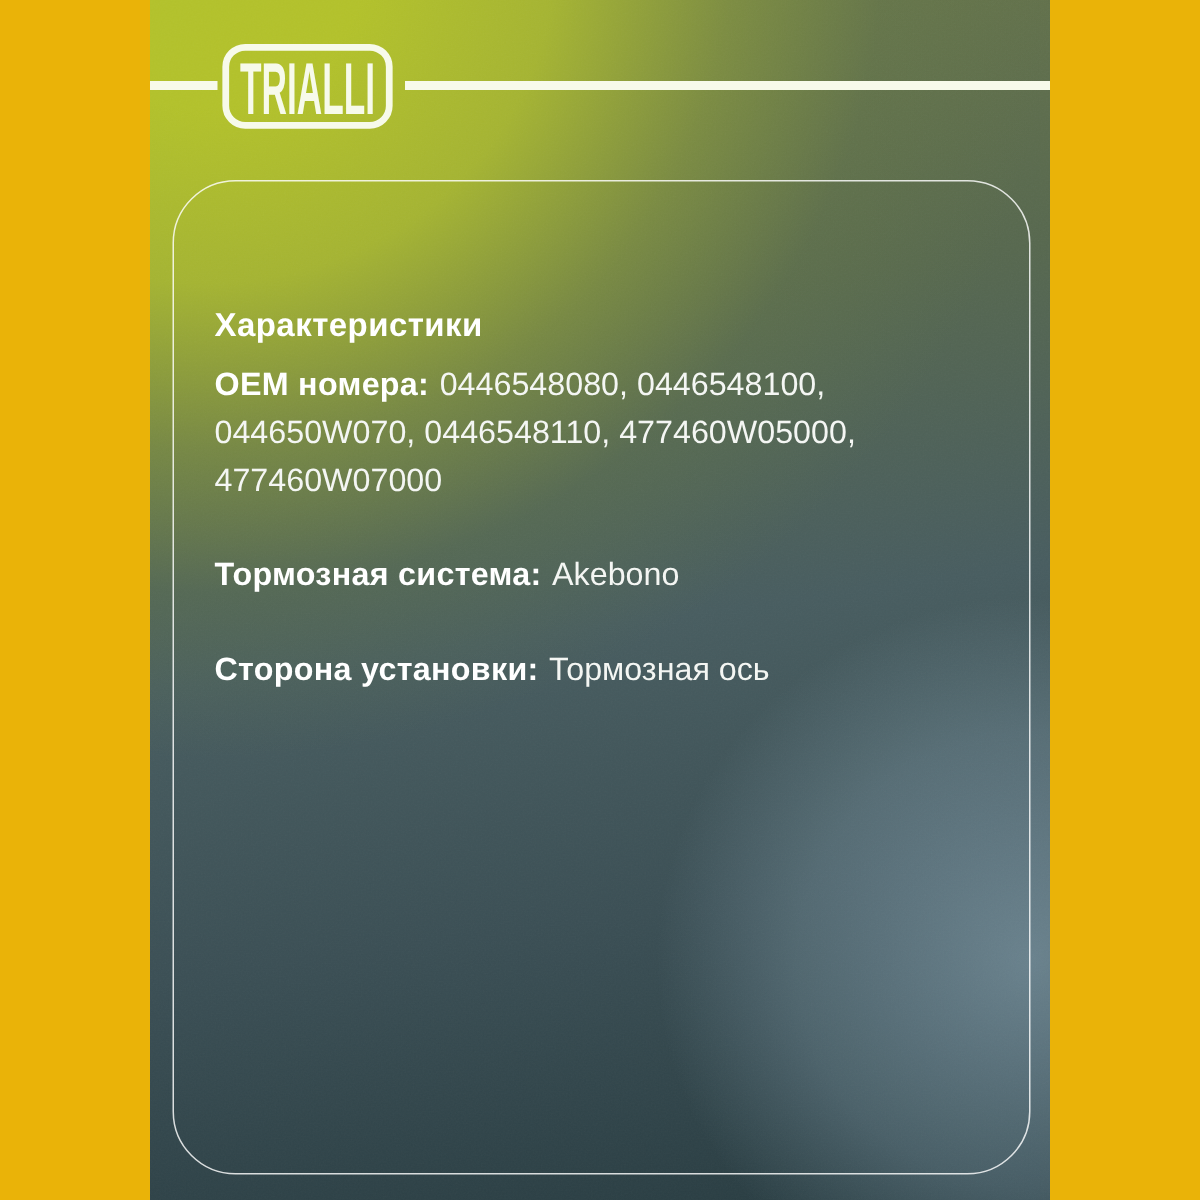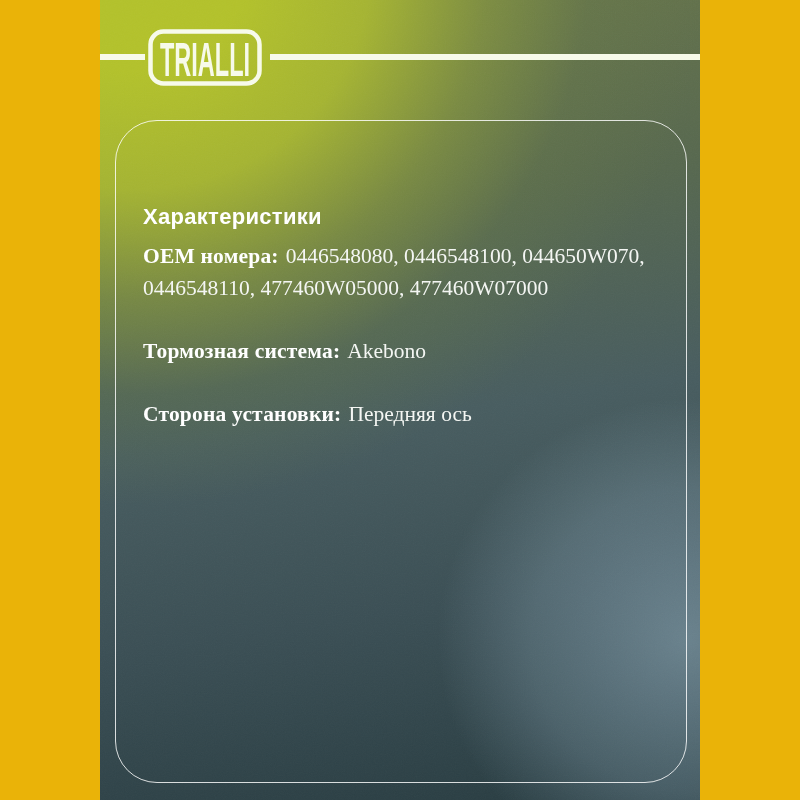--- a/index.html
+++ b/index.html
@@ -69,21 +69,20 @@
     line-height: 36px;
     font-weight: bold;
     letter-spacing: 0.3px;
   }
   .specs { margin-top: 4px; }
   .spec-row {
     margin: 31px 0 0 0;
     font-size: 21.5px;
     line-height: 32px;
     font-weight: normal;
-    font-family: Liberation Serif, serif;
   }
   .spec-row:first-of-type { margin-top: 5px; }
   .spec-label {
     font-weight: bold;
     margin-right: 7px;
     letter-spacing: 0.2px;
   }
   .spec-value {
     font-weight: normal;
     color: #f4f6f3;
@@ -122,21 +121,21 @@
           <p class="spec-row">
             <span class="spec-label">OEM номера:</span><span class="spec-value">0446548080, 0446548100, 044650W070, 0446548110, 477460W05000, 477460W07000</span>
           </p>
 
 
           <p class="spec-row">
             <span class="spec-label">Тормозная система:</span><span class="spec-value">Akebono</span>
           </p>
 
           <p class="spec-row">
-            <span class="spec-label">Сторона установки:</span><span class="spec-value">Передняя ось</span>
+            <span class="spec-label">Сторона установки:</span><span class="spec-value">Тормозная ось</span>
           </p>
 
 
 
         </div>
     </div>
 
   </div>
 </div>
 

